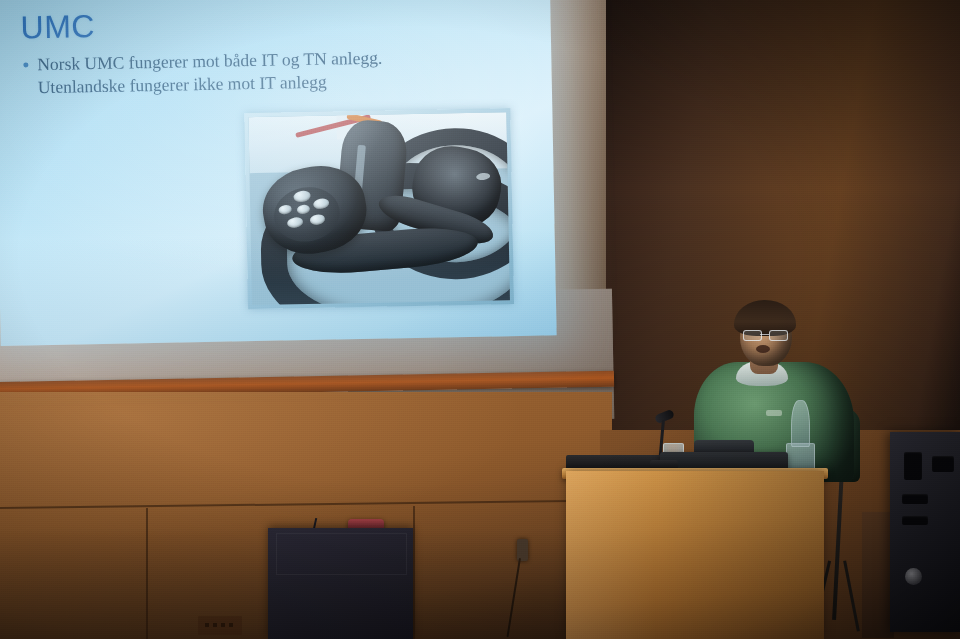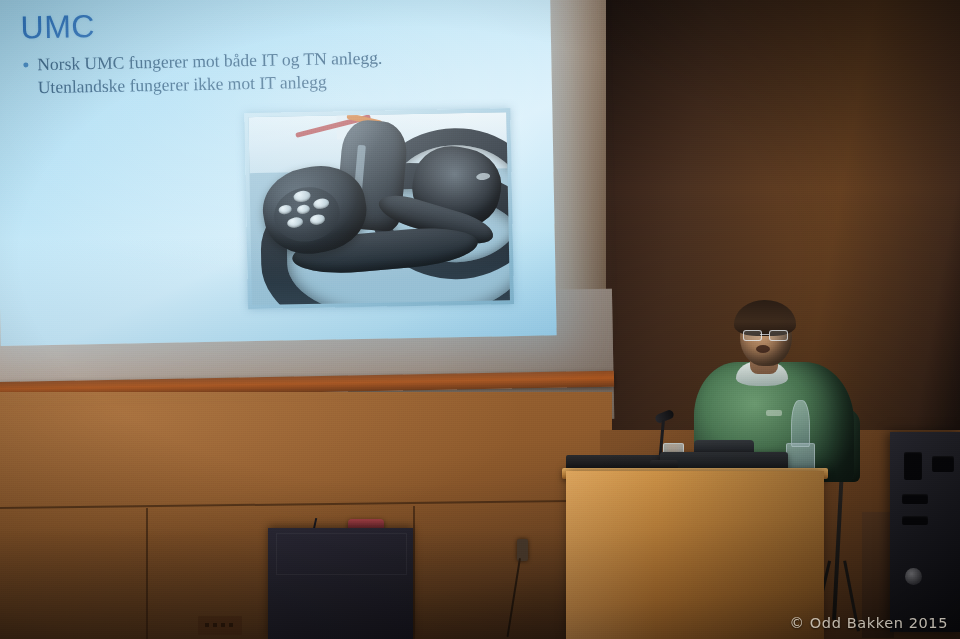--- a/index.html
+++ b/index.html
@@ -466,14 +466,13 @@
   <div class="laptop-lid"></div>
   <div class="desk-dark"></div>
   <div class="laptop"></div>
   <div class="mic-base"></div>
 
   <div class="podium-lip"></div>
   <div class="podium"></div>
 
   <div class="grain"></div>
   <div class="vignette"></div>
-  <div class="watermark">© Odd Bakken 2015</div>
 </div>
 
 </body></html>

